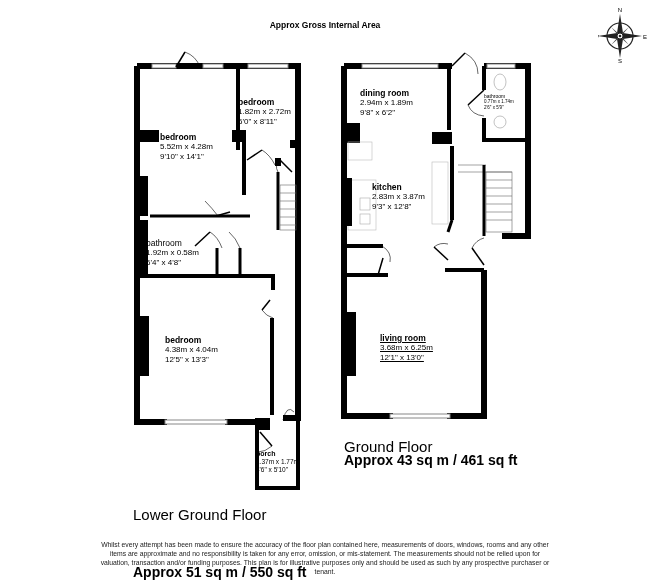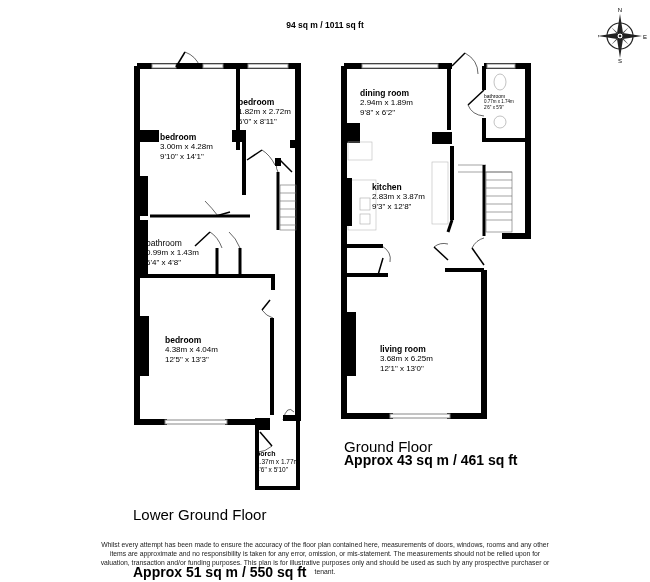--- a/index.html
+++ b/index.html
@@ -14,21 +14,21 @@
   .room-label.small .name { font-weight: normal; font-size: 5px; line-height: 6px; }
   .room-label.small .dims { font-size: 4.5px; line-height: 5.5px; }
   .floor-title { position: absolute; font-size: 15px; line-height: 13px; }
   .floor-area { position: absolute; font-size: 14px; font-weight: bold; line-height: 10px; }
   .disclaimer { position: absolute; left: 100px; width: 450px; top: 540px; text-align: center; font-size: 6.8px; line-height: 9px; color: #222; }
 </style>
 </head>
 <body>
 
 <div class="abs gia">
-  <div>94 sq m / 1011 sq ft</div>
+  <div>Approx Gross Internal Area</div>
 </div>
 
 <div class="abs compass">
   <svg width="52" height="62" viewBox="0 0 52 62">
     <text x="22" y="10" font-size="6" font-family="Liberation Sans, sans-serif" text-anchor="middle">N</text>
     <text x="22" y="61" font-size="6" font-family="Liberation Sans, sans-serif" text-anchor="middle">S</text>
     <text x="47" y="37" font-size="6" font-family="Liberation Sans, sans-serif" text-anchor="middle">E</text>
     <text x="-2" y="37" font-size="6" font-family="Liberation Sans, sans-serif" text-anchor="middle">W</text>
     <circle cx="22" cy="34" r="13" fill="none" stroke="#222" stroke-width="1.2"></circle>
     <polygon points="22,12 25,31 22,34 19,31" fill="#222"></polygon>
@@ -164,31 +164,31 @@
     <path d="M472,248 L484,265" stroke-width="1.5"></path>
     <path d="M472,248 Q476,240 484,238" stroke-width="0.6"></path>
 
     <rect x="344" y="312" width="12" height="64" fill="#000" stroke="none"></rect>
     <rect x="390" y="414" width="60" height="4" fill="#fff" stroke="#888" stroke-width="1"></rect>
   </g>
 </svg>
 
 <div class="room-label" style="left:160px; top:132px; width:80px;">
   <div class="name">bedroom</div>
-  <div class="dims">3.00m x 4.28m</div>
+  <div class="dims">5.52m x 4.28m</div>
   <div class="dims">9'10" x 14'1"</div>
 </div>
 <div class="room-label" style="left:238px; top:97px; width:66px;">
   <div class="name">bedroom</div>
   <div class="dims">1.82m x 2.72m</div>
   <div class="dims">6'0" x 8'11"</div>
 </div>
 <div class="room-label" style="left:146px; top:238px; width:62px;">
   <div class="name" style="font-weight:normal;">bathroom</div>
-  <div class="dims">0.99m x 1.43m</div>
+  <div class="dims">1.92m x 0.58m</div>
   <div class="dims">6'4" x 4'8"</div>
 </div>
 <div class="room-label" style="left:165px; top:335px; width:70px;">
   <div class="name">bedroom</div>
   <div class="dims">4.38m x 4.04m</div>
   <div class="dims">12'5" x 13'3"</div>
 </div>
 <div class="room-label" style="left:256px; top:450px; width:44px; font-size:6.5px; line-height:8px;">
   <div class="name" style="font-size:7px;">porch</div>
   <div class="dims" style="font-size:6.5px;">1.37m x 1.77m</div>
@@ -203,21 +203,21 @@
 <div class="room-label small" style="left:484px; top:93px; width:44px;">
   <div class="name">bathroom</div>
   <div class="dims">0.77m x 1.74m</div>
   <div class="dims">2'6" x 5'9"</div>
 </div>
 <div class="room-label" style="left:372px; top:182px; width:70px;">
   <div class="name">kitchen</div>
   <div class="dims">2.83m x 3.87m</div>
   <div class="dims">9'3" x 12'8"</div>
 </div>
-<div class="room-label" style="left:380px; top:344px; width:80px;">
+<div class="room-label" style="left:380px; top:333px; width:80px;text-decoration:underline;">
   <div class="name">living room</div>
   <div class="dims">3.68m x 6.25m</div>
   <div class="dims">12'1" x 13'0"</div>
 </div>
 
 <div class="floor-title" style="left:344px; top:440px;">Ground Floor</div>
 <div class="floor-area" style="left:344px; top:455px;">Approx 43 sq m / 461 sq ft</div>
 
 <div class="floor-title" style="left:133px; top:508px;text-align:right;">Lower Ground Floor</div>
 <div class="floor-area" style="left:133px; top:523px;margin-top:44px;">Approx 51 sq m / 550 sq ft</div>

